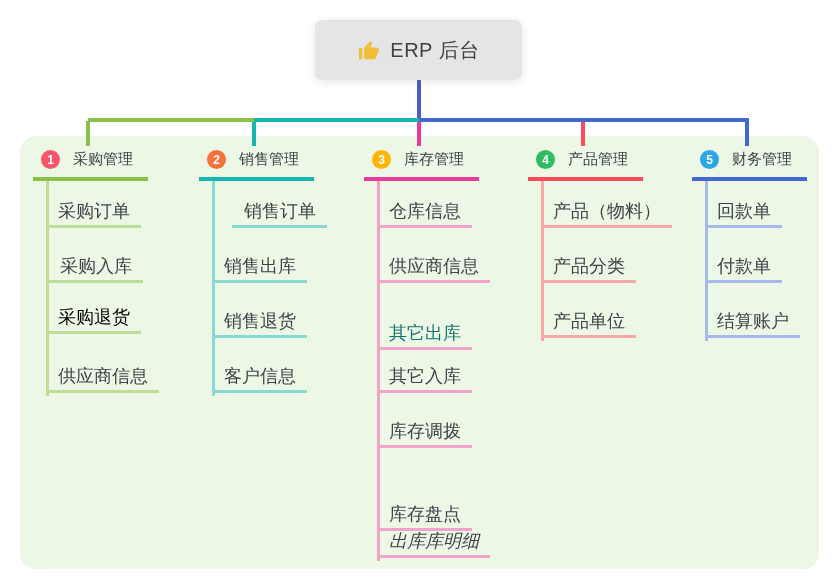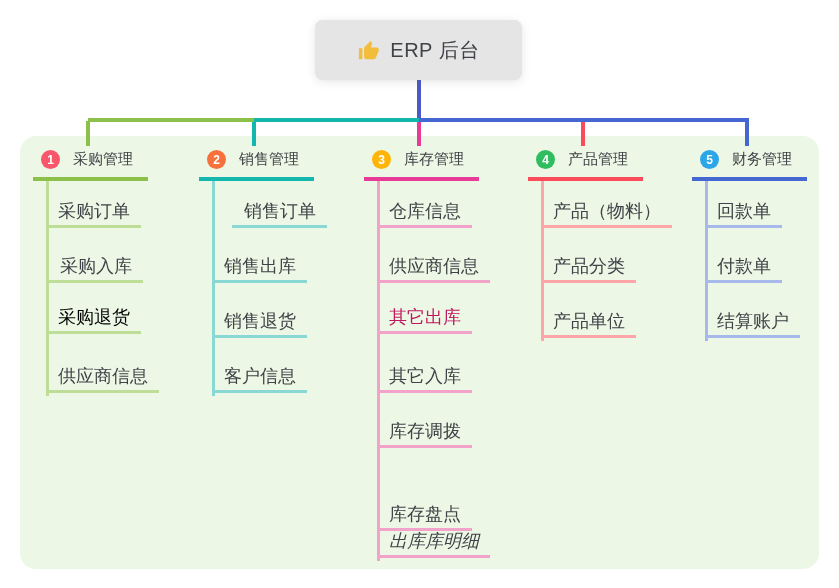--- a/index.html
+++ b/index.html
@@ -75,21 +75,21 @@
       <div class="branch-heading" style="left: 372px; top: 148px; height: 23px;">
         <div class="badge" style="width: 19px; height: 19px; background: rgb(255, 181, 8);">
           <span>3</span>
         </div>
         <span class="branch-label" style="color: rgb(63, 67, 71);">库存管理</span>
       </div>
       <div style="position: absolute; left: 364px; top: 177px; width: 115px; height: 4px; background: rgb(232, 58, 151);"></div>
       <div style="position: absolute; left: 377px; top: 181px; width: 3px; height: 380px; background: rgb(243, 162, 202);"></div>
       <div class="child-node" style="left: 377px; top: 202px; padding: 0px 11px 5px 12px; border-bottom: 3px solid rgb(243, 162, 202); color: rgb(63, 67, 71);"><span>仓库信息</span></div>
       <div class="child-node" style="left: 377px; top: 257px; padding: 0px 11px 5px 12px; border-bottom: 3px solid rgb(243, 162, 202); color: rgb(63, 67, 71);"><span>供应商信息</span></div>
-      <div class="child-node" style="left: 377px; top: 308px; padding: 0px 11px 5px 12px; border-bottom: 3px solid rgb(243, 162, 202); color: #be185d; font-family: Liberation Serif, serif;"><span>其它出库</span></div>
+      <div class="child-node" style="left: 377px; top: 324px; padding: 0px 11px 5px 12px; border-bottom: 3px solid rgb(243, 162, 202); color: #0f766e; font-family: Liberation Serif, serif;"><span>其它出库</span></div>
       <div class="child-node" style="left: 377px; top: 367px; padding: 0px 11px 5px 12px; border-bottom: 3px solid rgb(243, 162, 202); color: rgb(63, 67, 71);"><span>其它入库</span></div>
       <div class="child-node" style="left: 377px; top: 422px; padding: 0px 11px 5px 12px; border-bottom: 3px solid rgb(243, 162, 202); color: rgb(63, 67, 71);"><span>库存调拨</span></div>
       <div class="child-node" style="left: 377px; top: 505px; padding: 0px 11px 5px 12px; border-bottom: 3px solid rgb(243, 162, 202); color: rgb(63, 67, 71);"><span>库存盘点</span></div>
       <div class="child-node" style="left: 377px; top: 532px; padding: 0px 11px 5px 12px; border-bottom: 3px solid rgb(243, 162, 202); color: rgb(63, 67, 71); font-style: italic;"><span>出库库明细</span></div>
       <div class="branch-heading" style="left: 536px; top: 148px; height: 23px;">
         <div class="badge" style="width: 19px; height: 19px; background: rgb(47, 189, 96);">
           <span>4</span>
         </div>
         <span class="branch-label" style="color: rgb(63, 67, 71);">产品管理</span>
       </div>

